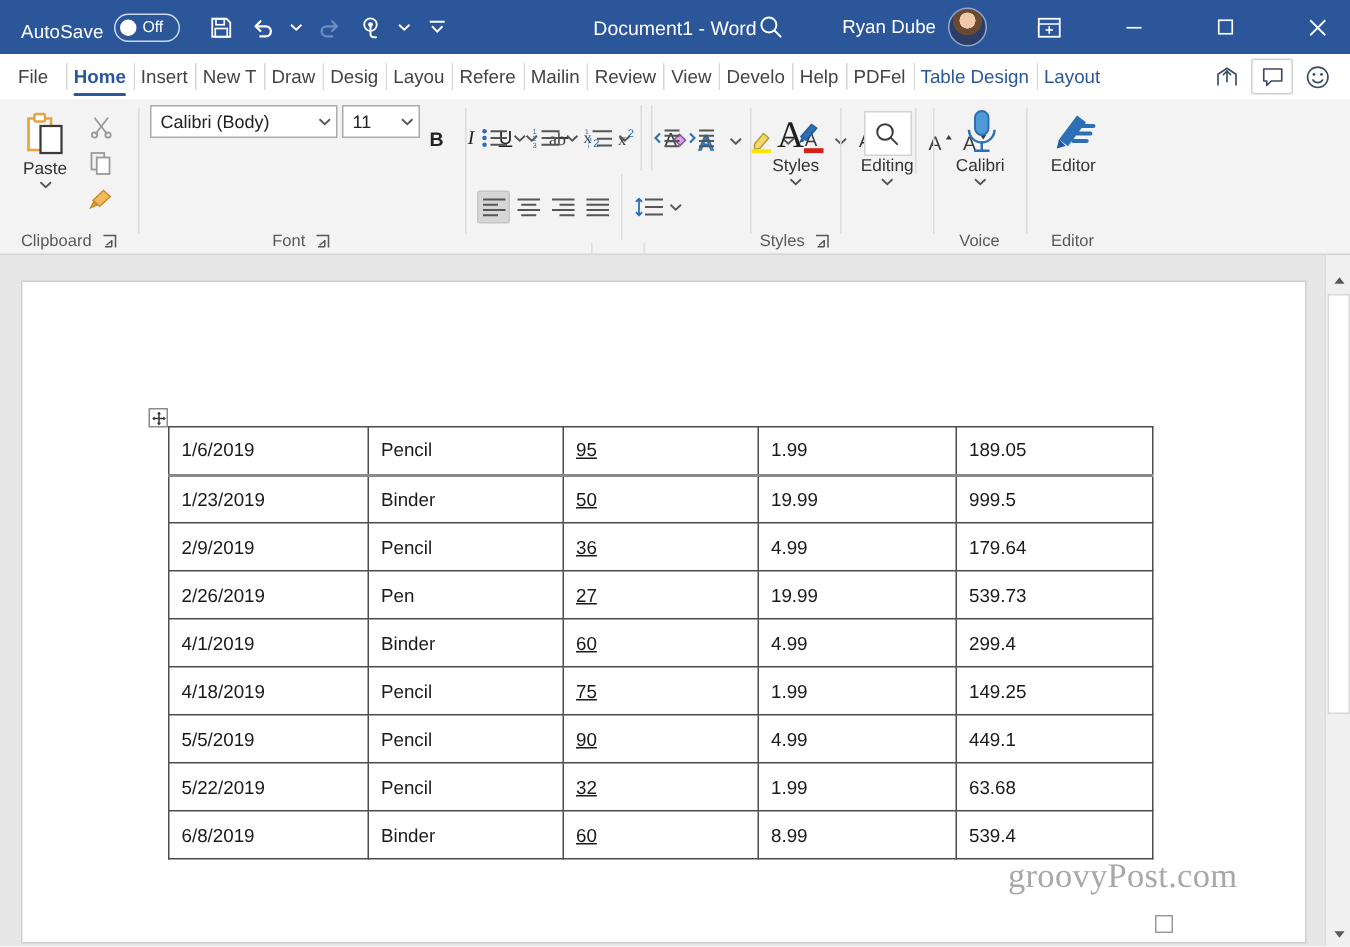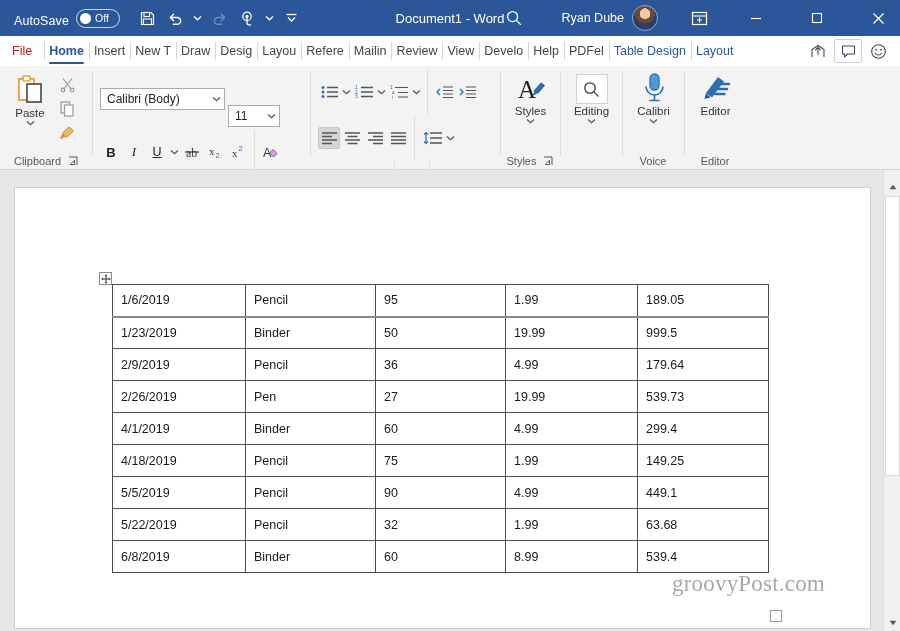--- a/index.html
+++ b/index.html
@@ -64,21 +64,21 @@
   }
   .tab {
     display: flex; align-items: center; justify-content: center;
     padding: 0 5px; position: relative; white-space: nowrap;
     overflow: hidden; color: #444;
   }
   .tab + .tab::before {
     content: ""; position: absolute; left: 0; top: 6px; bottom: 6px;
     width: 1px; background: #d6d6d6;
   }
-  .tab.file { color: #b91c1c; padding: 0 12px; }
+  .tab.file { color: #404040; padding: 0 12px; }
   .tab.active { color: #2b579a; font-weight: bold; }
   .tab.active::after {
     content: ""; position: absolute; left: 5px; right: 5px; bottom: 2px;
     height: 2.5px; background: #2b579a; border-radius: 1px;
   }
   .tab.contextual { color: #2b579a; }
   .tabstrip-right { margin-left: auto; display: flex; align-items: center; gap: 2px; padding-right: 8px; }
   .tsr-btn { width: 28px; height: 24px; display: flex; align-items: center; justify-content: center; border-radius: 2px; }
   .tsr-btn.boxed { border: 1px solid #d0d0d0; background: #fff; }
 
@@ -115,21 +115,21 @@
 
   .font-row { display: flex; gap: 3px; align-items: center; margin-bottom: 3px; }
   .combo {
     height: 22px; border: 1px solid #ababab; background: #fff;
     display: flex; align-items: center; padding: 0 3px 0 6px;
     font-size: 12px; color: #222;
   }
   .combo .val { flex: 1; white-space: nowrap; overflow: hidden; }
   .combo .cv { font-size: 8px; color: #555; padding-left: 4px; }
   .font-name { width: 125px; }
-  .font-size { width: 52px; margin-top: 35px; }
+  .font-size { width: 52px; }
   .btn-row { display: flex; align-items: center; gap: 1px; }
   .vsep { width: 1px; height: 44px; background: #dcdcdc; margin: 0 4px; align-self: center; }
 
   
   .docarea {
     position: absolute; left: 0; top: 170px; width: 900px; height: 461px;
     background: #e6e6e6; overflow: hidden;
   }
   .page {
     position: absolute; left: 15px; top: 18px; width: 855px; height: 440px;
@@ -145,21 +145,21 @@
     border-collapse: collapse; table-layout: fixed;
     font-family: "Liberation Sans", sans-serif;
   }
   table.doc-table td {
     border: 1px solid #4c4c4c; height: 32px;
     padding: 0 8px; font-size: 12.5px; color: #1a1a1a;
     vertical-align: middle; background: #fff;
   }
   .col-date { width: 133px; }
   .col-item { width: 130px; }
-  .col-units { width: 130px; }
+  .col-units { width: 130px; text-decoration: underline; }
   .col-cost { width: 132px; }
   .col-total { width: 131px; }
   .row-sel-border { border-bottom: 2px solid #8a8a8a !important; }
 
   .end-mark {
     position: absolute; left: 770px; top: 610px; width: 12px; height: 12px;
     border: 1px solid #9a9a9a; background: transparent;
   }
   .watermark {
     position: absolute; left: 672px; top: 571px;
@@ -376,21 +376,21 @@
           <svg width="10" height="10" viewBox="0 0 10 10">
               <path d="M1 1h8v8" fill="none" stroke="#555" stroke-width="1"></path>
               <path d="M2 8.5h4.5M6.5 8.5V4" stroke="#555" stroke-width="1"></path>
               <path d="M3 7.5l3.5-3" stroke="#555" stroke-width="1"></path>
             </svg>
         </span>
       </div>
     </div>
 
     <div class="rgroup" style="width:218px">
-      <div class="rgroup-body" style="flex-direction:column;padding-left:8px">
+      <div class="rgroup-body" style="padding-left:8px">
         <div class="font-row">
           <span class="combo font-name">
             <span class="val">Calibri (Body)</span>
             <span class="cv">
               <svg width="9" height="6" viewBox="0 0 9 6">
                   <path d="M1 1.5L4.5 4.8 8 1.5" fill="none" stroke="#555" stroke-width="1.2"></path>
                 </svg>
             </span>
           </span>
           <span class="combo font-size">

